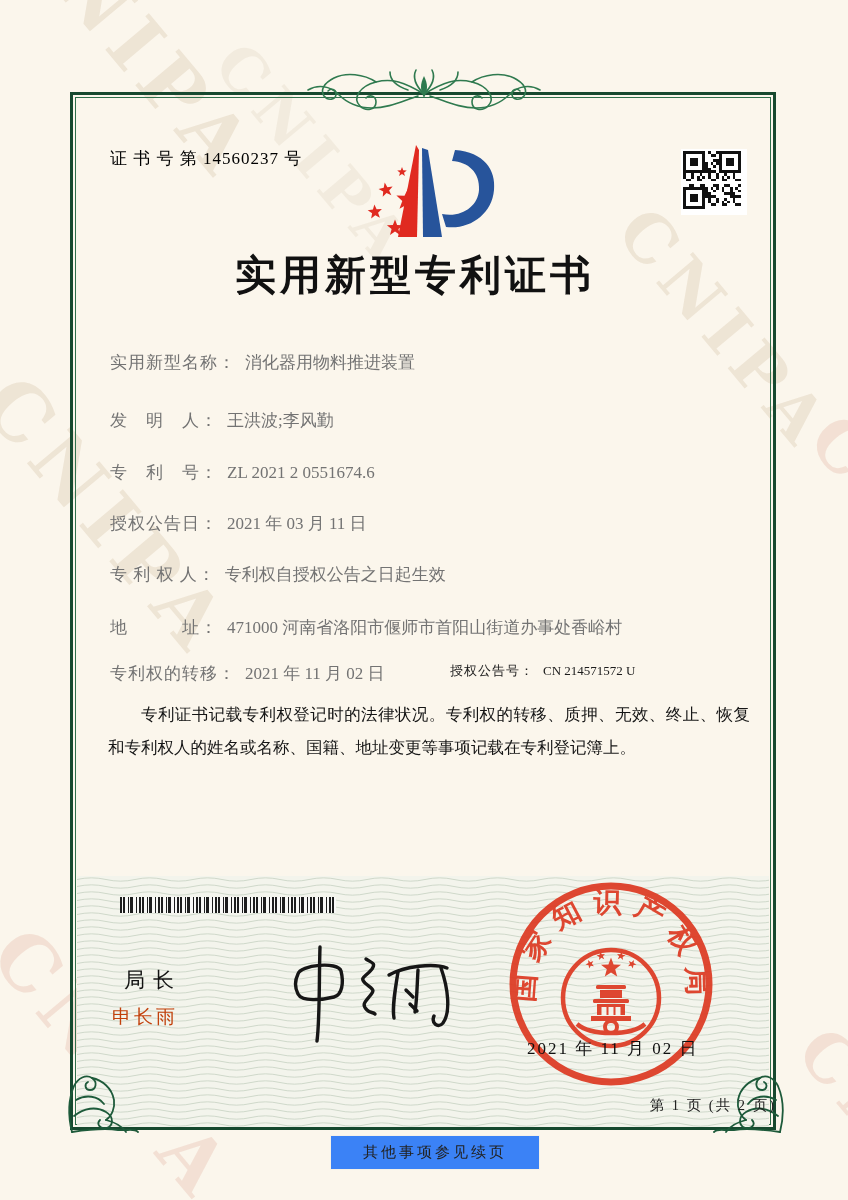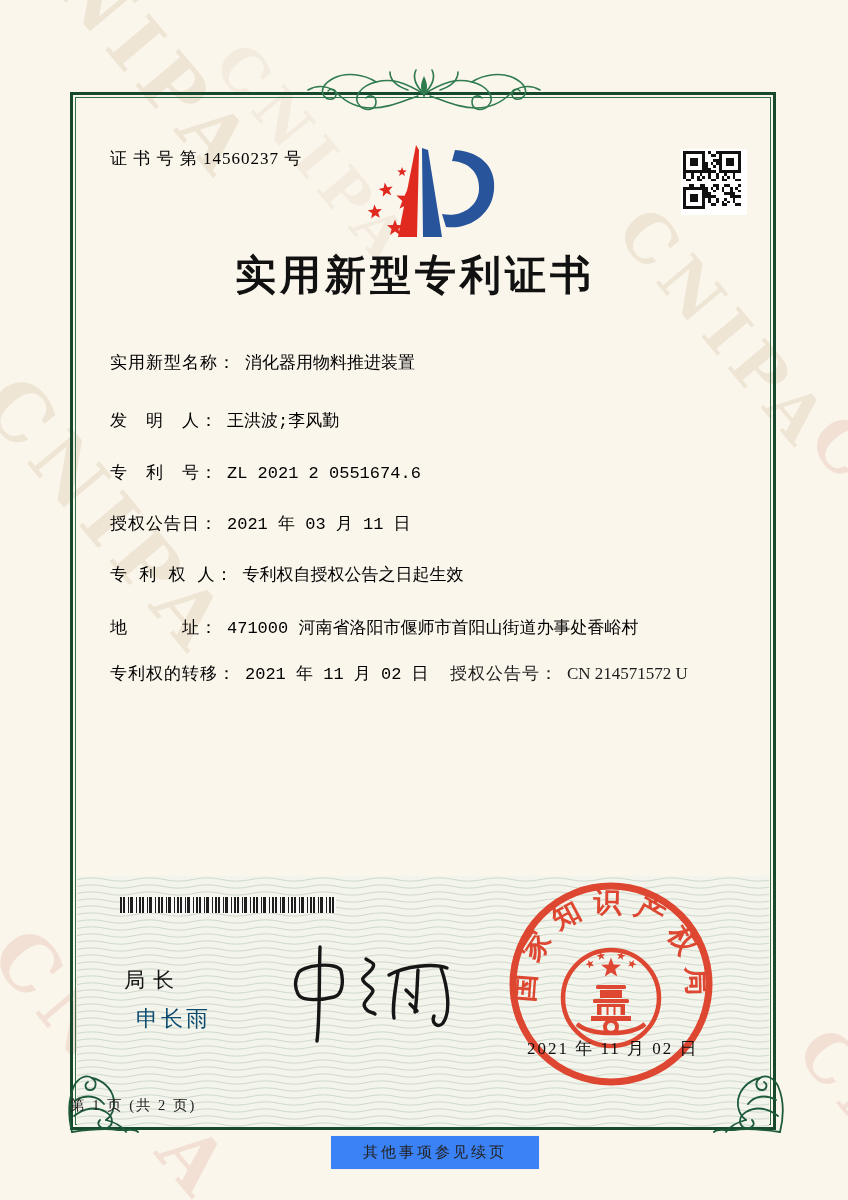--- a/index.html
+++ b/index.html
@@ -26,45 +26,45 @@
     position:absolute;left:2px;top:2px;right:2px;bottom:2px;
     border:1px solid #2e6f4b;
   }
   
   .certno{position:absolute;left:110px;top:147px;font-size:17px;letter-spacing:1px;color:#000000;}
   .title{
     position:absolute;left:62px;top:248px;width:706px;text-align:center;
     font-size:41px;font-weight:700;letter-spacing:4px;color:#111;
   }
   
-  .frow{position:absolute;left:110px;font-size:17px;white-space:nowrap;color:#000000;font-family:Liberation Mono, monospace;}
+  .frow{position:absolute;left:110px;font-size:17px;white-space:nowrap;color:#737373;}
   .flabel{letter-spacing:1px;}
   .fvalue{margin-left:9px;}
-  .frow2{position:absolute;left:450px;font-size:17px;white-space:nowrap;color:#1b1b1b;}
+  .frow2{position:absolute;left:450px;font-size:13px;white-space:nowrap;color:#1b1b1b;}
   
   .bodytext{
     position:absolute;left:108px;top:698px;width:642px;
     font-size:16.5px;line-height:33px;color:#151515;text-align:justify;
   }
   .bodytext p{margin:0;text-indent:2em;}
   
   .wavezone{position:absolute;left:77px;top:876px;width:692px;height:251px;}
   .barcode{
     position:absolute;left:120px;top:897px;width:216px;height:16px;
     background:repeating-linear-gradient(90deg,
       #1d1d1d 0 2px,#f8f8f6 2px 3px,#1d1d1d 3px 5px,#f8f8f6 5px 8px,
       #1d1d1d 8px 9px,#f8f8f6 9px 10px,#1d1d1d 10px 13px,#f8f8f6 13px 16px,
       #1d1d1d 16px 17px,#f8f8f6 17px 19px);
   }
   .director-title{position:absolute;left:124px;top:966px;font-size:21px;letter-spacing:8px;color:#111;}
-  .director-name{position:absolute;left:136px;top:1004px;font-size:22px;letter-spacing:3px;color:#0c4a6e;}
+  .director-name{position:absolute;left:112px;top:1004px;font-size:19px;letter-spacing:3px;color:#c2410c;}
   .seal-date{
     position:absolute;left:527px;top:1037px;font-size:17px;letter-spacing:2px;color:#101010;z-index:6;
   }
-  .pageno{position:absolute;left:70px;top:1096px;width:706px;text-align:left;font-size:14.5px;letter-spacing:2px;color:#222;}
+  .pageno{position:absolute;left:70px;top:1096px;width:706px;text-align:right;font-size:14.5px;letter-spacing:2px;color:#222;}
   .contnote{
     position:absolute;left:331px;top:1136px;background:#3b82f6;
     padding:7px 32px;font-size:15px;letter-spacing:3px;color:#222;
     box-shadow:0 0 0 1px rgba(0,0,0,0.02);
   }
   
   .qrbox{position:absolute;left:681px;top:149px;width:62px;height:62px;background:#fff;padding:2px;}
   
   .logo{position:absolute;left:350px;top:140px;}
   .sig{position:absolute;left:248px;top:934px;z-index:5;}
@@ -275,20 +275,21 @@
   <span class="flabel">地　　　址：</span><span class="fvalue">471000 河南省洛阳市偃师市首阳山街道办事处香峪村</span>
 </div>
 <div class="frow" style="top:662px">
   <span class="flabel">专利权的转移：</span><span class="fvalue">2021 年 11 月 02 日</span>
 </div>
 <div class="frow2" style="top:662px">
   <span class="flabel">授权公告号：</span><span class="fvalue">CN 214571572 U</span>
 </div>
 
 <div class="bodytext">
+  <p>专利证书记载专利权登记时的法律状况。专利权的转移、质押、无效、终止、恢复和专利权人的姓名或名称、国籍、地址变更等事项记载在专利登记簿上。</p>
 </div>
 
 <div class="barcode"></div>
 
 <div class="director-title">局长</div>
 <div class="director-name">申长雨</div>
 
 <svg class="sig" width="212" height="112" viewBox="0 0 212 112">
   <g fill="none" stroke="#161616" stroke-width="3.4" stroke-linecap="round" stroke-linejoin="round">
     <path d="M50 40 C 52 31, 90 27, 93 37 C 96 49, 94 61, 86 63 C 74 66, 54 68, 50 60 C 46 52, 47 46, 50 40 Z"></path>

